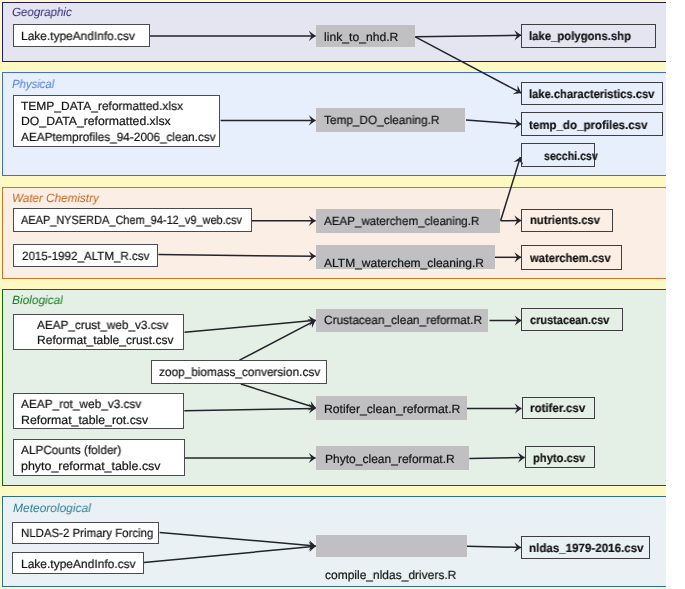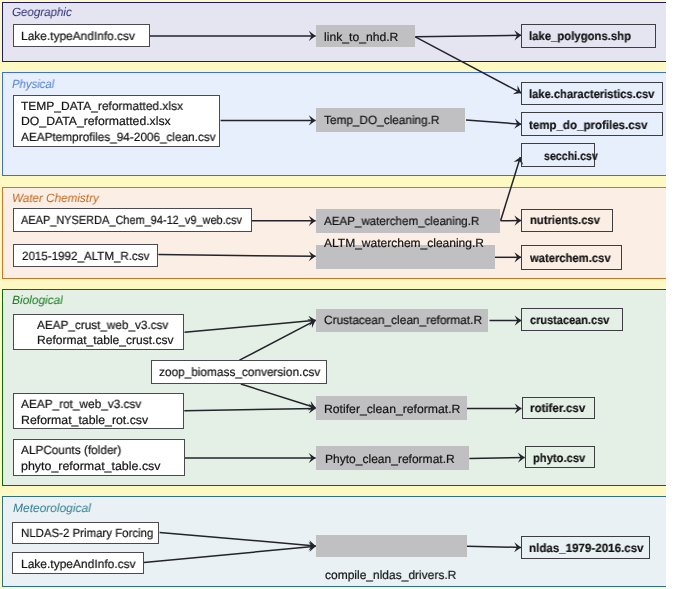--- a/index.html
+++ b/index.html
@@ -119,21 +119,21 @@
     <div class="node outbox" style="left: 521.4px; top: 209px; width: 91.8px; height: 23.2px;"></div>
     <div class="node" style="left: 0px; top: 0px; width: 685px; height: 589px; border: 0px; background: none; pointer-events: none; font-weight: bold;">
       <span class="lbl" style="left: 529.8px; top: 213.2px; transform: scaleX(0.936851);">nutrients.csv</span>
     </div>
     <div class="node inbox" style="left: 13.2px; top: 243.5px; width: 145px; height: 23.9px;"></div>
     <div class="node" style="left: 0px; top: 0px; width: 685px; height: 589px; border: 0px; background: none; pointer-events: none;">
       <span class="lbl" style="left: 21.7px; top: 249.4px; transform: scaleX(0.966635);">2015-1992_ALTM_R.csv</span>
     </div>
     <div class="node script" style="left: 315.7px; top: 245.1px; width: 179.3px; height: 23.6px;"></div>
     <div class="node" style="left: 0px; top: 0px; width: 685px; height: 589px; border: 0px; background: none; pointer-events: none;">
-      <span class="lbl" style="left: 323.8px; top: 236px; transform: scaleX(1.00091);">ALTM_waterchem_cleaning.R</span>
+      <span class="lbl" style="left: 323.8px; top: 256px; transform: scaleX(1.00091);">ALTM_waterchem_cleaning.R</span>
     </div>
     <div class="node outbox" style="left: 521.3px; top: 245.4px; width: 100.8px; height: 24.2px;"></div>
     <div class="node" style="left: 0px; top: 0px; width: 685px; height: 589px; border: 0px; background: none; pointer-events: none; font-weight: bold;">
       <span class="lbl" style="left: 529.8px; top: 250.8px; transform: scaleX(0.936066);">waterchem.csv</span>
     </div>
     <div class="node inbox" style="left: 12.7px; top: 313.5px; width: 171.5px; height: 36.5px;"></div>
     <div class="node" style="left: 16px; top: 0px; width: 685px; height: 589px; border: 0px; background: none; pointer-events: none;">
       <span class="lbl" style="left: 21px; top: 317.9px; transform: scaleX(0.979538);">AEAP_crust_web_v3.csv</span>
       <span class="lbl" style="left: 21px; top: 333.2px; transform: scaleX(1.00325);">Reformat_table_crust.csv</span>
     </div>

